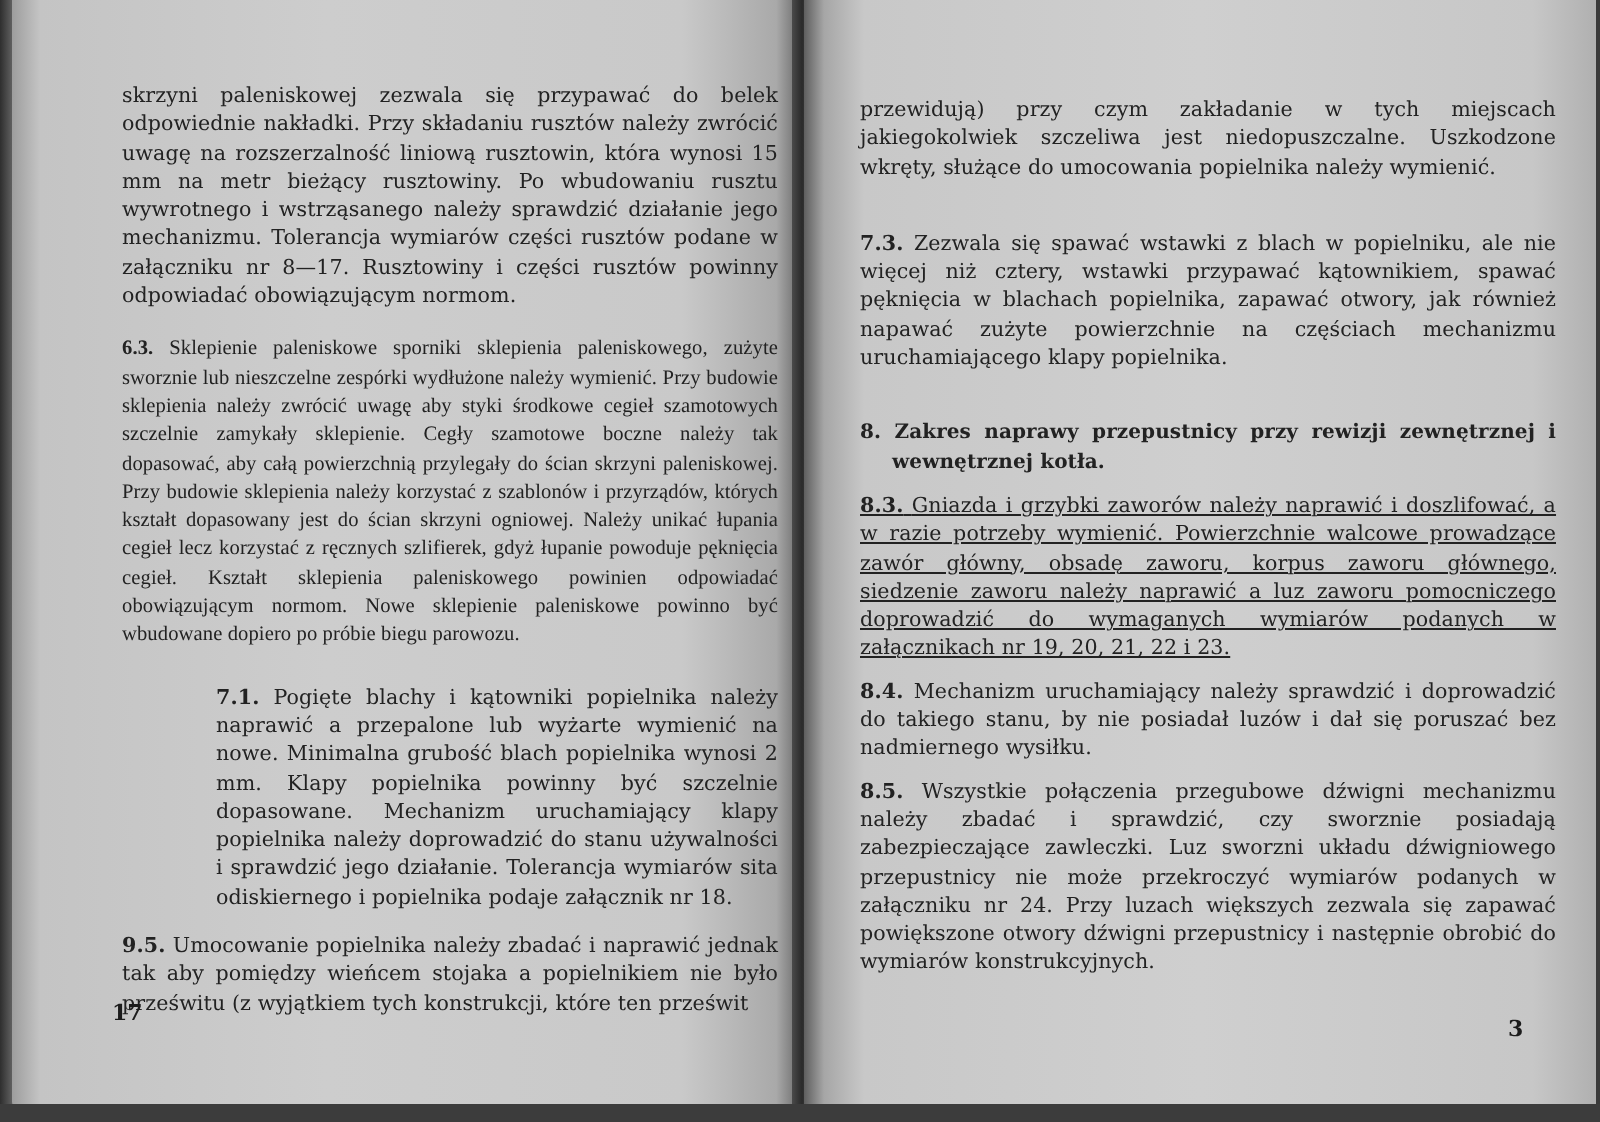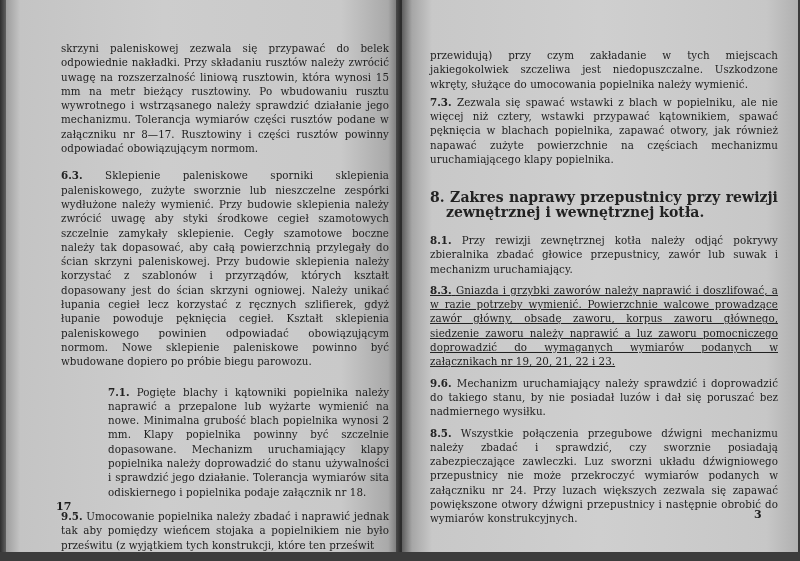--- a/index.html
+++ b/index.html
@@ -24,35 +24,35 @@
   .left-edge { position:absolute; left:0; top:0; width:8px; height:561px; background:linear-gradient(90deg,#2e2e2e,#707070); }
 
   .text {
     position:absolute; font-size:10.3px; line-height:14.3px; text-align:justify;
     letter-spacing:0.05px; color:#222;
   }
   .left .text { left:55px; width:328px; }
   .right .text { left:28px; width:348px; }
   .para { margin:0; }
   .num { font-weight:bold; }
-  .heading { font-weight:bold; font-size:14px; }
+  .heading { font-weight:bold; font-size:10px; }
   .heading-hang { padding-left:16px; text-indent:-16px; }
   .pagenum { position:absolute; font-weight:bold; font-size:11px; }
 </style>
 </head>
 <body>
 
 <div class="spread">
   <div class="left-edge"></div>
 
   <div class="page left">
     <div class="text" style="top:41px;">
       <p class="para">skrzyni paleniskowej zezwala się przypawać do belek odpowiednie nakładki. Przy składaniu rusztów należy zwrócić uwagę na rozszerzalność liniową rusztowin, która wynosi 15 mm na metr bieżący rusztowiny. Po wbudowaniu rusztu wywrotnego i wstrząsanego należy sprawdzić działanie jego mechanizmu. Tolerancja wymiarów części rusztów podane w załączniku nr 8—17. Rusztowiny i części rusztów powinny odpowiadać obowiązującym normom.</p>
 
-      <p class="para" style="margin-top:13px;">
+      <p class="para" style="margin-top:13px;font-family:Liberation Serif, serif;">
         <span class="num">6.3.</span>
         <span>Sklepienie paleniskowe sporniki sklepienia paleniskowego, zużyte sworznie lub nieszczelne zespórki wydłużone należy wymienić. Przy budowie sklepienia należy zwrócić uwagę aby styki środkowe cegieł szamotowych szczelnie zamykały sklepienie. Cegły szamotowe boczne należy tak dopasować, aby całą powierzchnią przylegały do ścian skrzyni paleniskowej. Przy budowie sklepienia należy korzystać z szablonów i przyrządów, których kształt dopasowany jest do ścian skrzyni ogniowej. Należy unikać łupania cegieł lecz korzystać z ręcznych szlifierek, gdyż łupanie powoduje pęknięcia cegieł. Kształt sklepienia paleniskowego powinien odpowiadać obowiązującym normom. Nowe sklepienie paleniskowe powinno być wbudowane dopiero po próbie biegu parowozu.</span>
       </p>
 
 
       <p class="para" style="margin-top:16px;margin-left:47px;">
         <span class="num">7.1.</span>
         <span>Pogięte blachy i kątowniki popielnika należy naprawić a przepalone lub wyżarte wymienić na nowe. Minimalna grubość blach popielnika wynosi 2 mm. Klapy popielnika powinny być szczelnie dopasowane. Mechanizm uruchamiający klapy popielnika należy doprowadzić do stanu używalności i sprawdzić jego działanie. Tolerancja wymiarów sita odiskiernego i popielnika podaje załącznik nr 18.</span>
       </p>
 
@@ -63,43 +63,39 @@
     </div>
     <div class="pagenum" style="left:50px; top:500px;">17</div>
   </div>
 
   <div class="gutter"></div>
 
   <div class="page right">
     <div class="text" style="top:48px;">
       <p class="para">przewidują) przy czym zakładanie w tych miejscach jakiegokolwiek szczeliwa jest niedopuszczalne. Uszkodzone wkręty, służące do umocowania popielnika należy wymienić.</p>
 
-      <p class="para" style="margin-top:4px;">
+      <p class="para" style="margin-top:24px;">
         <span class="num">7.3.</span>
         <span>Zezwala się spawać wstawki z blach w popielniku, ale nie więcej niż cztery, wstawki przypawać kątownikiem, spawać pęknięcia w blachach popielnika, zapawać otwory, jak również napawać zużyte powierzchnie na częściach mechanizmu uruchamiającego klapy popielnika.</span>
       </p>
 
       <p class="para heading heading-hang" style="margin-top:24px;">
         <span>8.</span>
         <span>Zakres naprawy przepustnicy przy rewizji zewnętrznej i wewnętrznej kotła.</span>
       </p>
 
-      <p class="para" style="margin-top:14px;">
-        <span class="num">8.1.</span>
-        <span>Przy rewizji zewnętrznej kotła należy odjąć pokrywy zbieralnika zbadać głowice przepustnicy, zawór lub suwak i mechanizm uruchamiający.</span>
-      </p>
 
 
       <p class="para" style="margin-top:7px;text-decoration:underline;">
         <span class="num">8.3.</span>
         <span>Gniazda i grzybki zaworów należy naprawić i doszlifować, a w razie potrzeby wymienić. Powierzchnie walcowe prowadzące zawór główny, obsadę zaworu, korpus zaworu głównego, siedzenie zaworu należy naprawić a luz zaworu pomocniczego doprowadzić do wymaganych wymiarów podanych w załącznikach nr 19, 20, 21, 22 i 23.</span>
       </p>
 
       <p class="para" style="margin-top:7px;">
-        <span class="num">9.6.</span>
+        <span class="num">8.4.</span>
         <span>Mechanizm uruchamiający należy sprawdzić i doprowadzić do takiego stanu, by nie posiadał luzów i dał się poruszać bez nadmiernego wysiłku.</span>
       </p>
 
       <p class="para" style="margin-top:7px;">
         <span class="num">8.5.</span>
         <span>Wszystkie połączenia przegubowe dźwigni mechanizmu należy zbadać i sprawdzić, czy sworznie posiadają zabezpieczające zawleczki. Luz sworzni układu dźwigniowego przepustnicy nie może przekroczyć wymiarów podanych w załączniku nr 24. Przy luzach większych zezwala się zapawać powiększone otwory dźwigni przepustnicy i następnie obrobić do wymiarów konstrukcyjnych.</span>
       </p>
     </div>
     <div class="pagenum" style="left:352px; top:508px;">3</div>
   </div>

